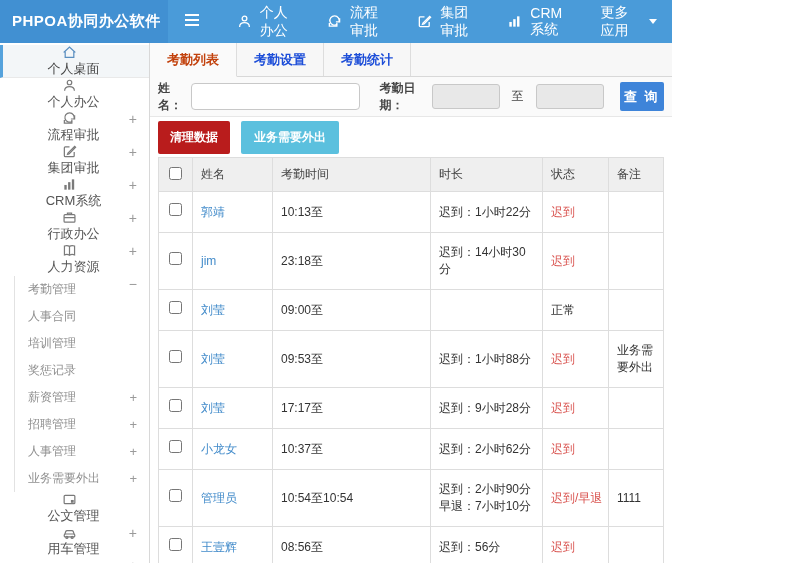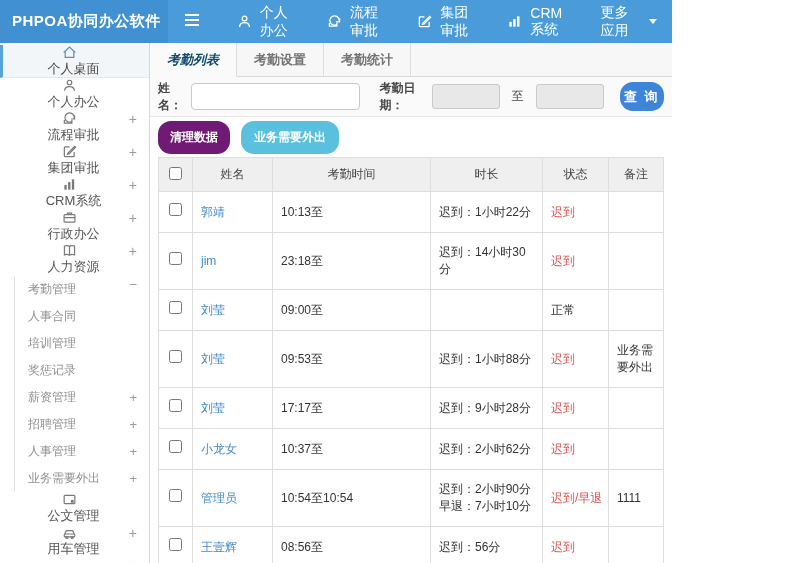--- a/index.html
+++ b/index.html
@@ -33,46 +33,46 @@
   .side-item.active .sicon { color:#5a8fc0; }
   .submenu { border-left:1px solid #e2e2e2; margin-left:14px; }
   .sub-item { height:27px; display:flex; align-items:center; padding:0 12px 0 13px;
               font-size:12px; color:#8f8f8f; cursor:pointer; }
   .sub-item .plus { margin-left:auto; color:#9a9a9a; font-size:13px; }
 
   
   .main { flex:1; min-width:0; display:flex; flex-direction:column; background:#fff; }
 
   .tabs { height:34px; background:#f7f7f7; border-bottom:1px solid #d8d8d8; display:flex; flex-shrink:0; }
-  .tab { padding:0 17px; line-height:33px; font-size:13px; font-weight:bold; color:#737373;
+  .tab { padding:0 17px; line-height:33px; font-size:13px; font-weight:bold; color:#1d4ed8;
          border-right:1px solid #ddd; cursor:pointer; }
-  .tab.active { color:#0c4a6e; background:#fafafa; border-bottom:1px solid #fafafa; margin-bottom:-1px;font-style:italic; }
+  .tab.active { color:#c2410c; background:#fafafa; border-bottom:1px solid #fafafa; margin-bottom:-1px; }
 
   .filter { height:40px; background:#fafafa; border-bottom:1px solid #e7e7e7; display:flex;
             align-items:center; padding:0 8px; font-size:12px; color:#444; flex-shrink:0; }
   .filter label { font-weight:bold; }
   .name-input { width:182px; height:27px; border:1px solid #c8c8c8; border-radius:4px;
                 margin:0 10px 0 5px; background:#fff; outline:none; padding:0 6px; font-size:12px; }
   .date-label { margin-left:10px; }
   .date-input { width:68px; height:25px; background:#e8e8e8; border:1px solid #c8c8c8;
                 border-radius:3px; margin-left:6px; outline:none; }
   .to-label { margin:0 6px 0 12px; }
-  .btn { border:none; border-radius:13px; color:#fff; font-size:12px; font-weight:bold;
+  .btn { border:none; border-radius:2px; color:#fff; font-size:12px; font-weight:bold;
          cursor:pointer; font-family:inherit; }
   .btn-search { margin-left:16px; width:58px; height:29px; background:#3e84d9;
                 font-size:13px; letter-spacing:2px; }
 
   .toolbar { height:40px; display:flex; align-items:center; padding:0 8px; gap:11px; flex-shrink:0; }
-  .btn-danger { background:#701a75; padding:8px 12px; }
+  .btn-danger { background:#b91c1c; padding:8px 12px; }
   .btn-info   { background:#5bc0de; padding:8px 13px; }
 
   .table-wrap { flex:1; padding:0 8px; overflow:hidden; }
   table { width:100%; border-collapse:collapse; table-layout:fixed; font-size:12px; color:#333; }
   th,td { border:1px solid #ddd; text-align:left; vertical-align:middle; }
-  thead th { background:#efefef; font-weight:normal; color:#444; padding:8px 8px;text-align:center; }
+  thead th { background:#efefef; font-weight:normal; color:#444; padding:8px 8px; }
   tbody td { padding:11px 8px; line-height:17px; }
   td.col-check, th.col-check { text-align:center; padding-left:4px; padding-right:4px; }
   input[type=checkbox] { width:13px; height:13px; cursor:pointer; }
   a.name-link { color:#428bca; text-decoration:none; cursor:pointer; }
   td.duration { white-space:pre-line; }
   td.status { white-space:nowrap; }
   .status-late { color:#d9534f; }
   .status-normal { color:#333; }
 </style>
 </head>

